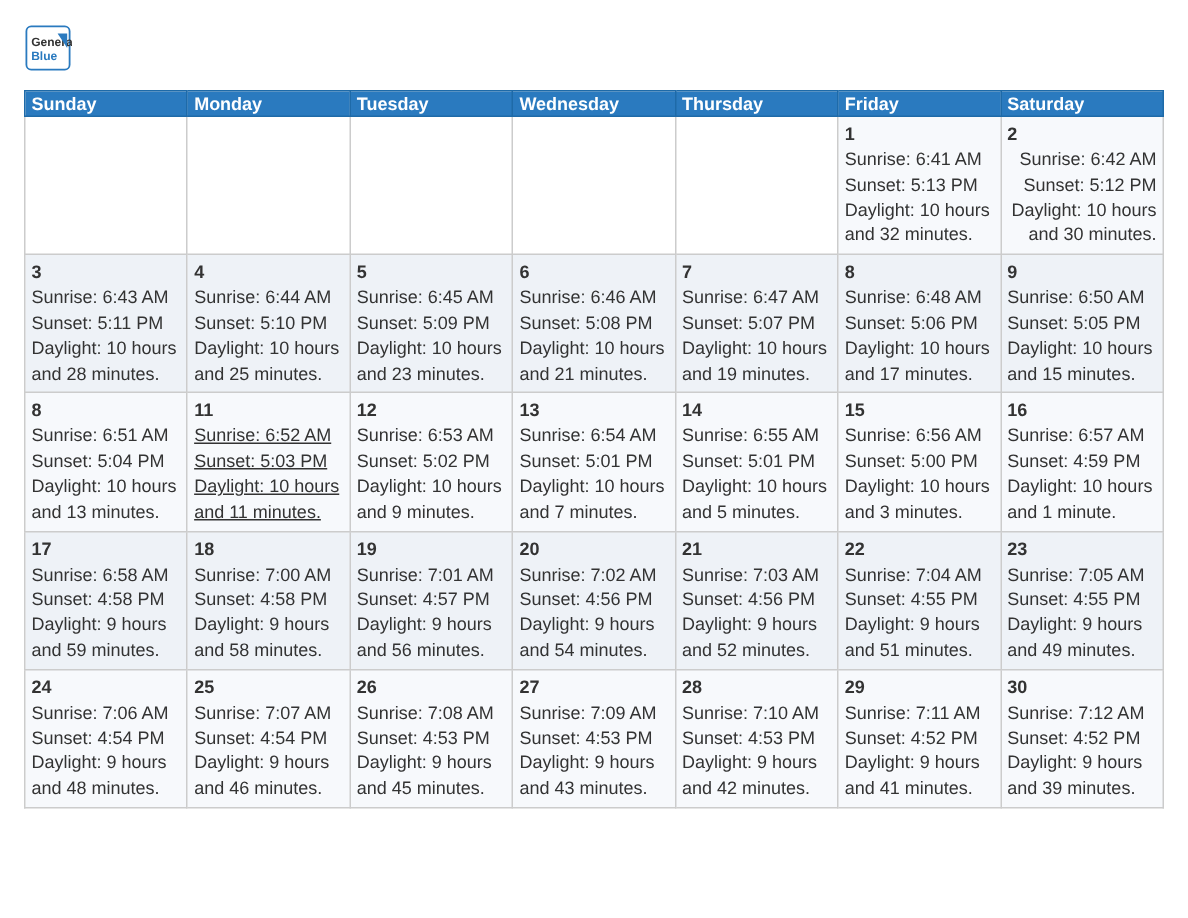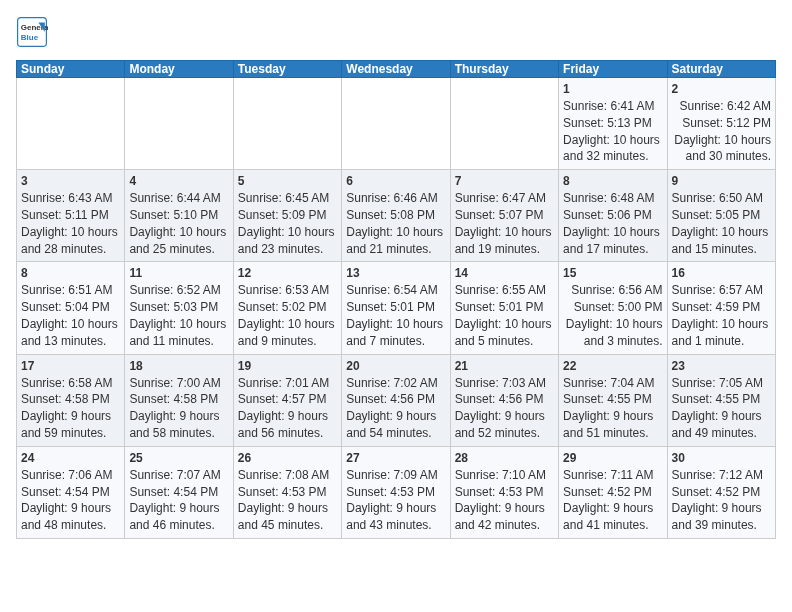--- a/index.html
+++ b/index.html
@@ -193,21 +193,21 @@
         <tr>
           <td>
             <span class="day-num">8</span>
             <div class="day-info" style="white-space: pre-line;">Sunrise: 6:51 AM
 Sunset: 5:04 PM
 Daylight: 10 hours
 and 13 minutes.</div>
           </td>
           <td>
             <span class="day-num">11</span>
-            <div class="day-info" style="white-space: pre-line;">Sunrise: 6:52 AM
+            <div class="day-info" style="white-space: pre-line; text-decoration: underline;">Sunrise: 6:52 AM
 Sunset: 5:03 PM
 Daylight: 10 hours
 and 11 minutes.</div>
           </td>
           <td>
             <span class="day-num">12</span>
             <div class="day-info" style="white-space: pre-line;">Sunrise: 6:53 AM
 Sunset: 5:02 PM
 Daylight: 10 hours
 and 9 minutes.</div>
@@ -221,21 +221,21 @@
           </td>
           <td>
             <span class="day-num">14</span>
             <div class="day-info" style="white-space: pre-line;">Sunrise: 6:55 AM
 Sunset: 5:01 PM
 Daylight: 10 hours
 and 5 minutes.</div>
           </td>
           <td>
             <span class="day-num">15</span>
-            <div class="day-info" style="white-space: pre-line; text-align: right;">Sunrise: 6:56 AM
+            <div class="day-info" style="white-space: pre-line;">Sunrise: 6:56 AM
 Sunset: 5:00 PM
 Daylight: 10 hours
 and 3 minutes.</div>
           </td>
           <td>
             <span class="day-num">16</span>
             <div class="day-info" style="white-space: pre-line;">Sunrise: 6:57 AM
 Sunset: 4:59 PM
 Daylight: 10 hours
 and 1 minute.</div>

